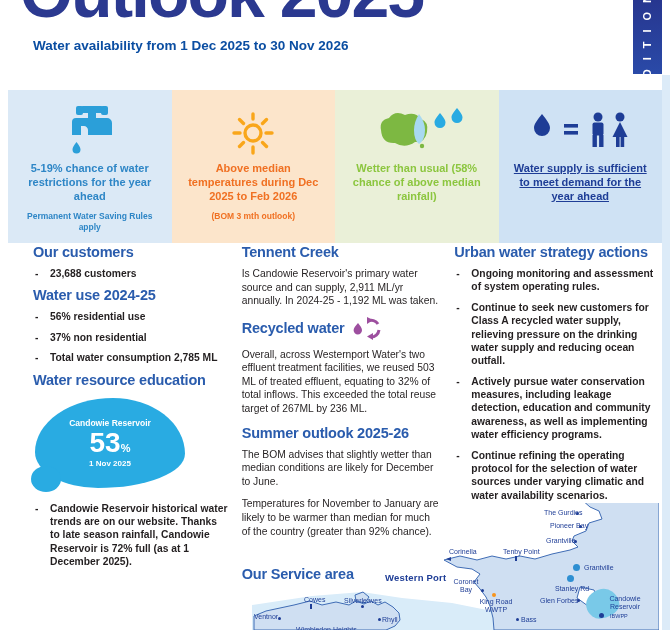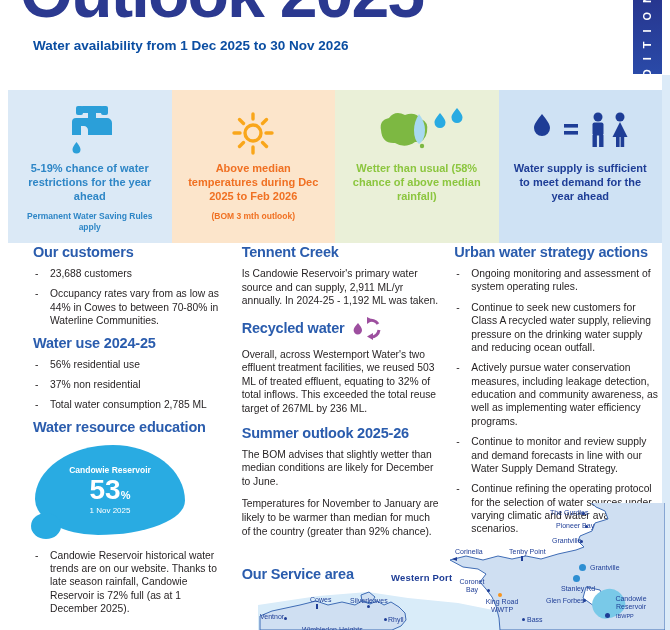--- a/index.html
+++ b/index.html
@@ -19,53 +19,53 @@
 
   
   #highlights { position:absolute; top:90px; left:8px; width:654px; height:153px; display:flex; }
   .hl { width:163.5px; height:153px; padding:14px 10px 0 10px; text-align:center; }
   .hl .icon { height:58px; display:flex; align-items:center; justify-content:center; }
   .hl .txt { font-size:11px; font-weight:700; line-height:1.25; }
   .hl .sub { font-size:8.5px; font-weight:700; margin-top:8px; line-height:1.3; }
   .hl1 { background:#dbe9f6; } .hl1 .txt,.hl1 .sub { color:#2e86c6; }
   .hl2 { background:#fce5cb; } .hl2 .txt,.hl2 .sub { color:#f07022; }
   .hl3 { background:#eaf0d8; } .hl3 .txt { color:#8cc63f; }
-  .hl4 { background:#cfe2f4; } .hl4 .txt { color:#1e3d96; }
+  .hl4 { background:#cfe2f4; } .hl4 .txt { color:#1e3d96;text-decoration:underline; }
 
   
   .edge-strip { position:absolute; top:75px; right:0; width:8px; height:555px; background:#dcebf8; }
 
   
   #content { position:absolute; top:228px; left:0; width:662px; height:402px;
     display:flex; padding:16px 0 0 33px; }
   .col1 { width:196px; } .col2 { width:200px; margin-left:13px; } .col3 { width:208px; margin-left:13px; }
   h2 { font-size:14.5px; font-weight:700; color:#2a5cad; margin:0 0 7px 0; letter-spacing:-0.2px; }
   .gap { margin-top:5px; }
   p.body { font-size:10.3px; color:#231f20; line-height:1.32; margin-bottom:9px; }
-  ul { list-style:none; }
+  ul { list-style:none;font-weight:bold; }
   li { position:relative; font-size:10.3px; color:#231f20; line-height:1.3;
     padding-left:17px; margin-bottom:7px; }
   li::before { content:"-"; position:absolute; left:2px; top:0; }
 
   
   .blob { position:relative; width:150px; height:90px; margin:10px 0 14px 2px; background:#29abe2;
     border-radius:52% 48% 58% 42% / 60% 62% 38% 40%;
     display:flex; flex-direction:column; align-items:center; justify-content:center; color:#fff; }
   .blob::after { content:""; position:absolute; left:-4px; bottom:-4px; width:30px; height:26px;
     background:#29abe2; border-radius:50%; }
   .blob .bname { font-size:8.5px; font-weight:700; margin-bottom:1px; }
   .blob .bval { font-size:28px; font-weight:700; line-height:1; }
   .blob .bunit { font-size:11px; font-weight:700; }
-  .blob .bdate { font-size:8px; font-weight:400; margin-top:2px; }
+  .blob .bdate { font-size:8px; font-weight:700; margin-top:2px; }
 
   .h-icon { display:inline-flex; vertical-align:middle; margin-left:8px; }
   .service-heading { margin-top:28px; }
 
   
-  #map { position:absolute; left:258px; top:503px; width:407px; height:127px; overflow:hidden; }
+  #map { position:absolute; left:252px; top:503px; width:407px; height:127px; overflow:hidden; }
   #map svg.base { position:absolute; left:0; top:0; }
   .lbl { position:absolute; font-size:7px; color:#1e3d96; white-space:nowrap; line-height:1.12; }
   .lbl.c { white-space:normal; text-align:center; }
   .lbl.bold { font-size:9.5px; font-weight:700; letter-spacing:0.2px; }
   .lbl.tiny { font-size:5.5px; }
   .dot { position:absolute; background:#1e3d96; border-radius:50%; width:3px; height:3px; }
   .tick { position:absolute; background:#1e3d96; width:1.5px; height:5px; }
   .tank { position:absolute; width:7px; height:7px; border-radius:50%; background:#2e8fd2; }
   .wwtp { position:absolute; width:4px; height:4px; border-radius:50%; background:#f7941d; }
   .res-blob { position:absolute; left:334px; top:86px; width:33px; height:29px; background:#79c9e8;
@@ -165,21 +165,20 @@
   </div>
 
   <div class="edge-strip"></div>
 
   <div id="content">
 
     <div class="col1">
       <h2>Our customers</h2>
       <ul>
         <li>23,688 customers</li>
-        <li>Occupancy rates vary from as low as 44% in Cowes to between 70-80% in Waterline Communities.</li>
       </ul>
 
       <h2 class="gap">Water use 2024-25</h2>
       <ul>
         <li>56% residential use</li>
         <li>37% non residential</li>
         <li>Total water consumption 2,785 ML</li>
       </ul>
 
       <h2 class="gap">Water resource education</h2>
@@ -217,21 +216,20 @@
 
       <h2 class="service-heading">Our Service area</h2>
     </div>
 
     <div class="col3">
       <h2>Urban water strategy actions</h2>
       <ul>
         <li>Ongoing monitoring and assessment of system operating rules.</li>
         <li>Continue to seek new customers for Class A recycled water supply, relieving pressure on the drinking water supply and reducing ocean outfall.</li>
         <li>Actively pursue water conservation measures, including leakage detection, education and community awareness, as well as implementing water efficiency programs.</li>
-        <li>Continue to monitor and review supply and demand forecasts in line with our Water Supply Demand Strategy.</li>
         <li>Continue refining the operating protocol for the selection of water sources under varying climatic and water availability scenarios.</li>
       </ul>
     </div>
   </div>
 
   <div id="map">
     <svg class="base" width="407" height="127" viewBox="0 0 407 127">
       <path fill="#d9ecf9" d="M0 102 L60 93 L110 89 L150 95 L200 100 L240 108 L242 127 L0 127 Z"></path>
       <g fill="#cfdff2" stroke="#3f6cb5" stroke-width="1">
         <path d="M329 -4 L338 4 L347 8 L350 16 L337 20 L334 28 L322 33 L320 38 L326 44 L318 47 L300 51 L283 56 L268 53 L254 56 L240 53 L225 57 L208 53 L192 57 L205 64 L220 66 L228 71 L222 79 L228 86 L234 94 L238 103 L241 115 L242 127 L407 127 L407 -4 Z"></path>

